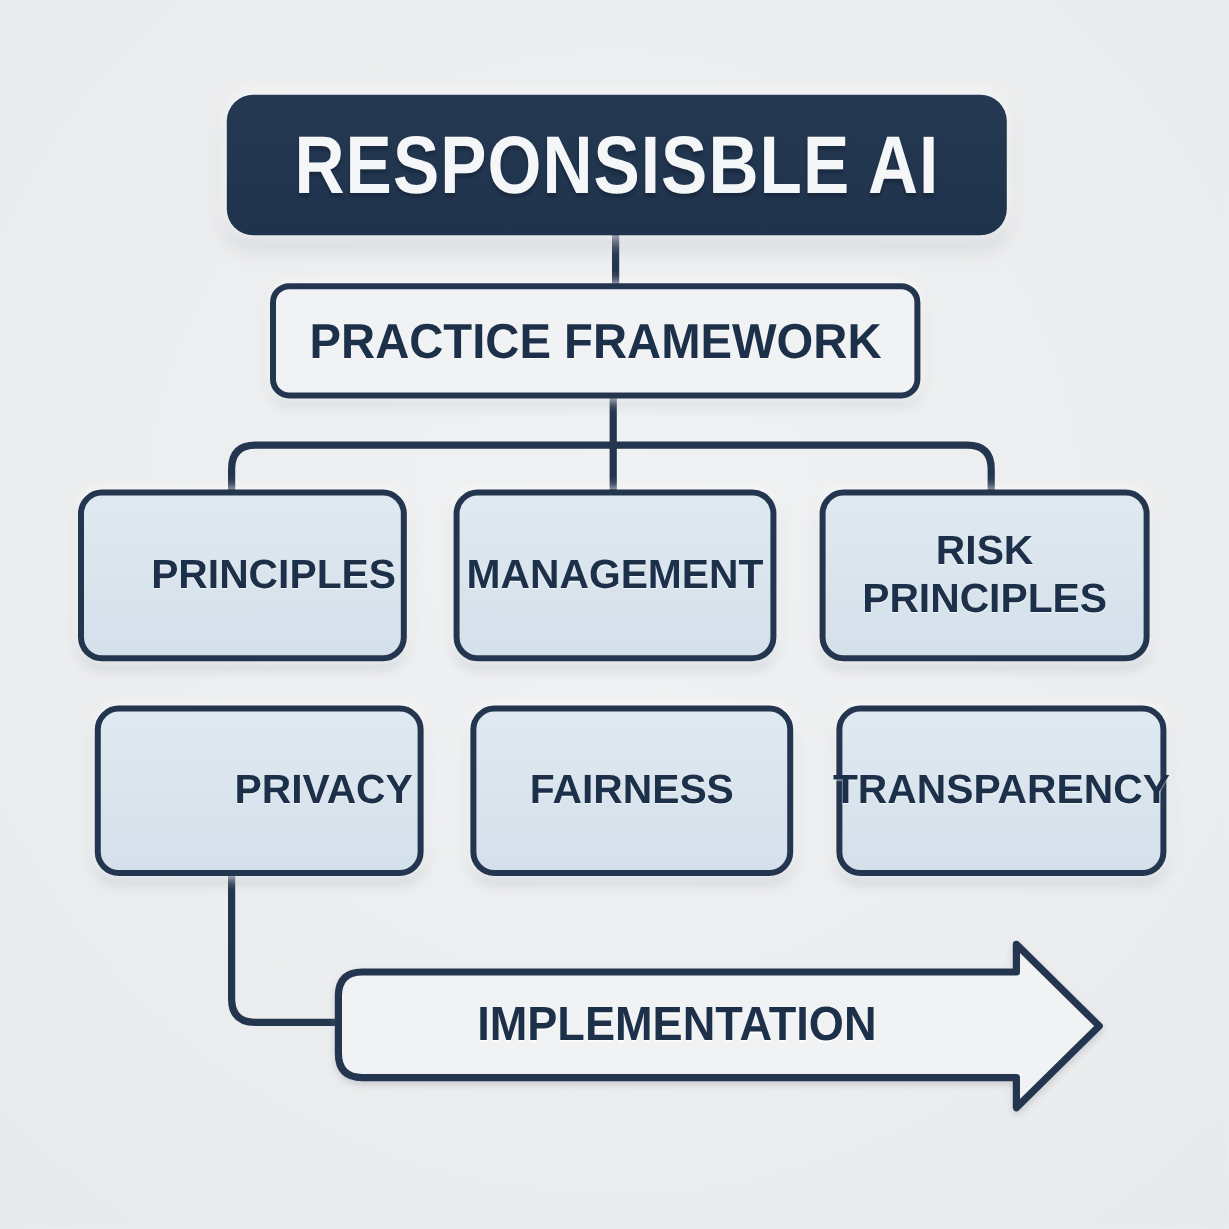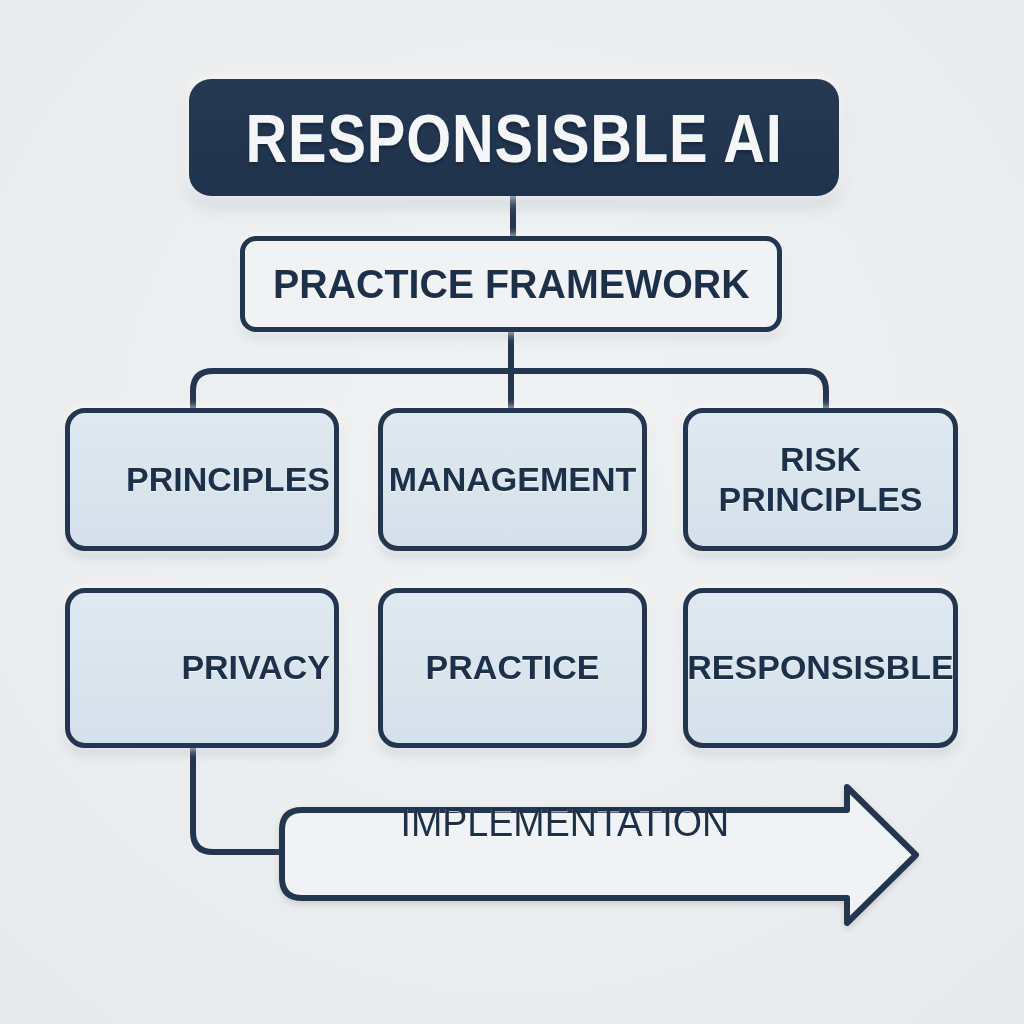--- a/index.html
+++ b/index.html
@@ -62,21 +62,21 @@
     box-shadow: 0 0 14px rgba(255,255,255,0.95), 0 10px 16px rgba(140,150,162,0.30);
   }
   .title-box .condense {
     font-size: 68px;
     letter-spacing: 1px;
     transform: scaleX(0.85);
     color: var(--title-text);
     text-shadow: 0 3px 3px rgba(10,20,35,0.35);
   }
   .framework-box {
-    left: 240px; top: 236px;
+    left: 225px; top: 236px;
     width: 542px; height: 96px;
     background: var(--light-fill);
     border: 5px solid var(--navy);
     border-radius: 16px;
     box-shadow: 0 0 10px rgba(255,255,255,0.9), 0 6px 10px rgba(140,150,162,0.25);
     justify-content: center;
   }
   .framework-box .condense {
     font-size: 41px;
     transform: scaleX(0.96);
@@ -89,32 +89,32 @@
     box-shadow: 0 0 10px rgba(255,255,255,0.9), 0 6px 10px rgba(120,134,150,0.28);
     line-height: 1.15;
     padding: 0 4px;
   }
   .node-box .condense {
     font-size: 34px;
     letter-spacing: 0px;
     text-shadow: 0 1px 1px rgba(255,255,255,0.75);
   }
   .row1 { top: 408px; height: 143px; }
-  .row2 { top: 588px; height: 160px; }
+  .row2 { top: 588px; height: 142px; margin-left: 14px; }
   .col1 { left: 65px;  width: 274px; justify-content: flex-end; }
   .col2 { left: 378px; width: 269px; }
   .col3 { left: 683px; width: 275px; }
   .arrow-label {
     position: absolute;
-    left: 282px; top: 778px;
+    left: 282px; top: 810px;
     width: 565px; height: 88px;
     display: flex;
     align-items: center;
     justify-content: center;
-    font-weight: normal;
+    font-weight: bold;
     color: var(--box-text);
     text-align: right;
   }
   .arrow-label .condense {
     font-size: 40px;
     transform: scaleX(0.94);
     text-shadow: 0 1px 0 rgba(255,255,255,0.7);
   }
 </style>
 </head>
@@ -145,23 +145,23 @@
     <span class="condense">MANAGEMENT</span>
   </div>
   <div class="box node-box row1 col3">
     <span class="condense">RISK PRINCIPLES</span>
   </div>
 
   <div class="box node-box row2 col1">
     <span class="condense">PRIVACY</span>
   </div>
   <div class="box node-box row2 col2">
-    <span class="condense">PRACTICE</span>
+    <span class="condense">FAIRNESS</span>
   </div>
   <div class="box node-box row2 col3">
-    <span class="condense">RESPONSISBLE</span>
+    <span class="condense">TRANSPARENCY</span>
   </div>
 
   <div class="arrow-label">
     <span class="condense">IMPLEMENTATION</span>
   </div>
 
 </div>
 
 </body></html>

